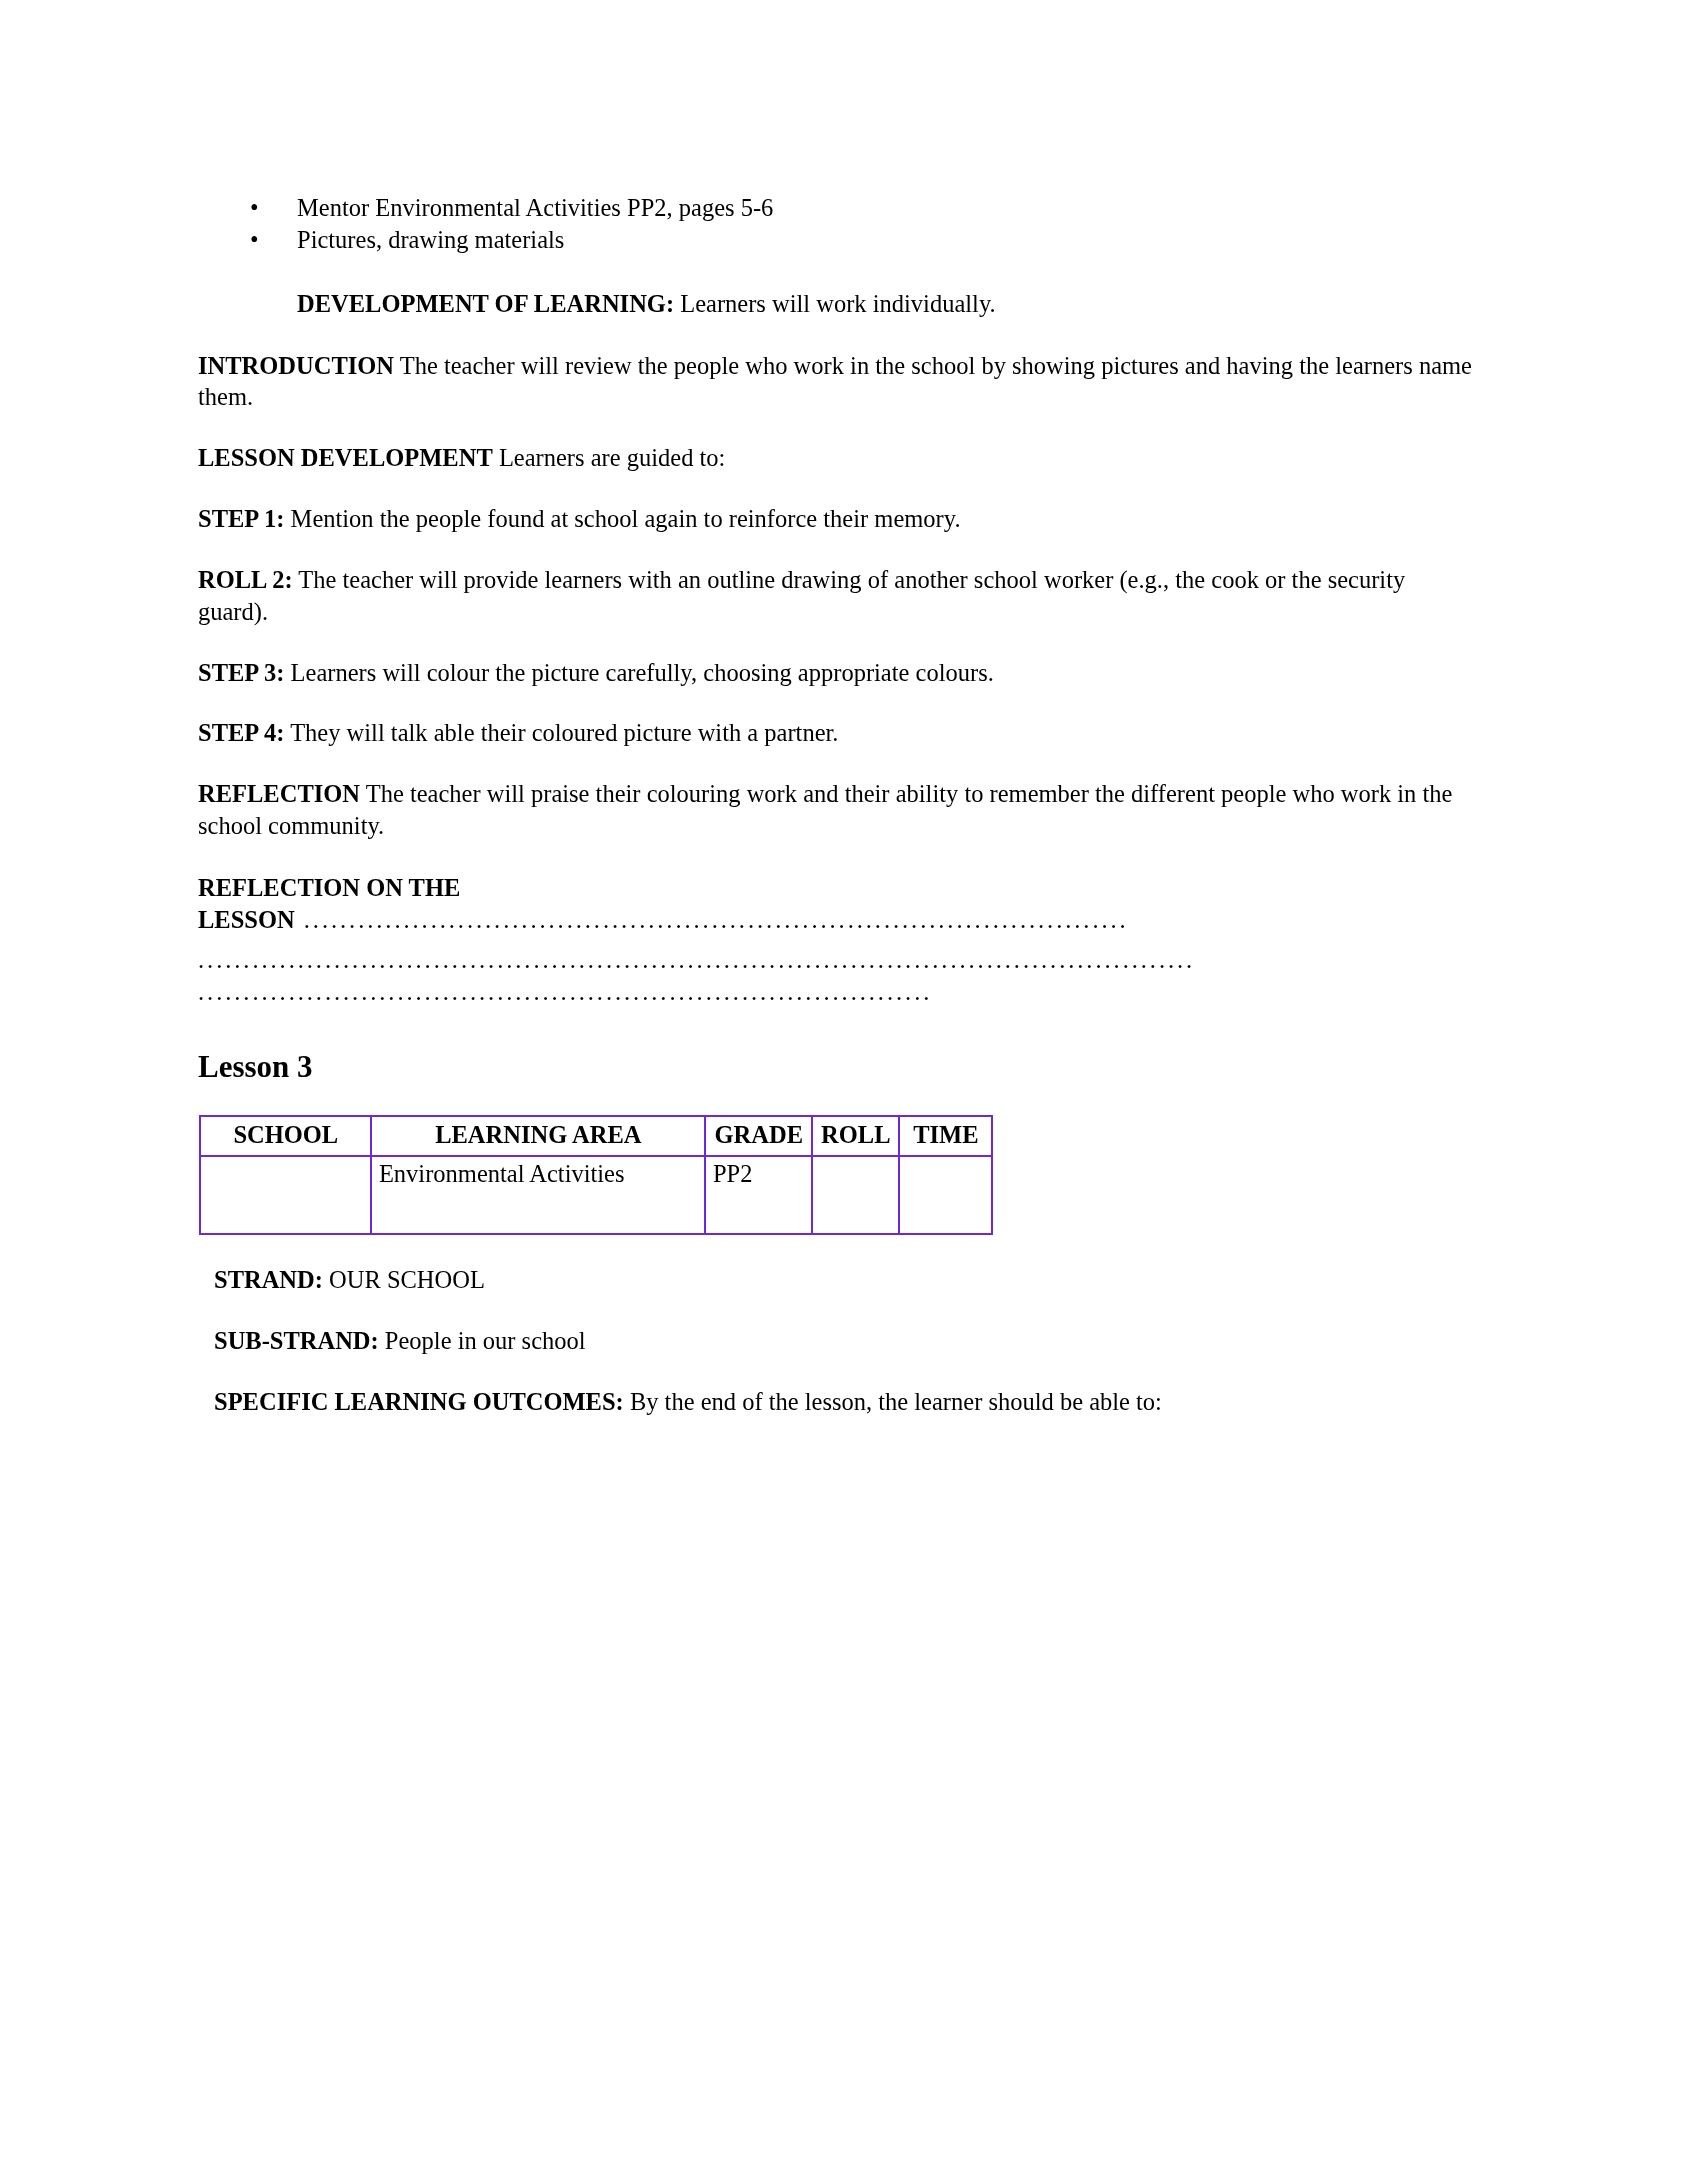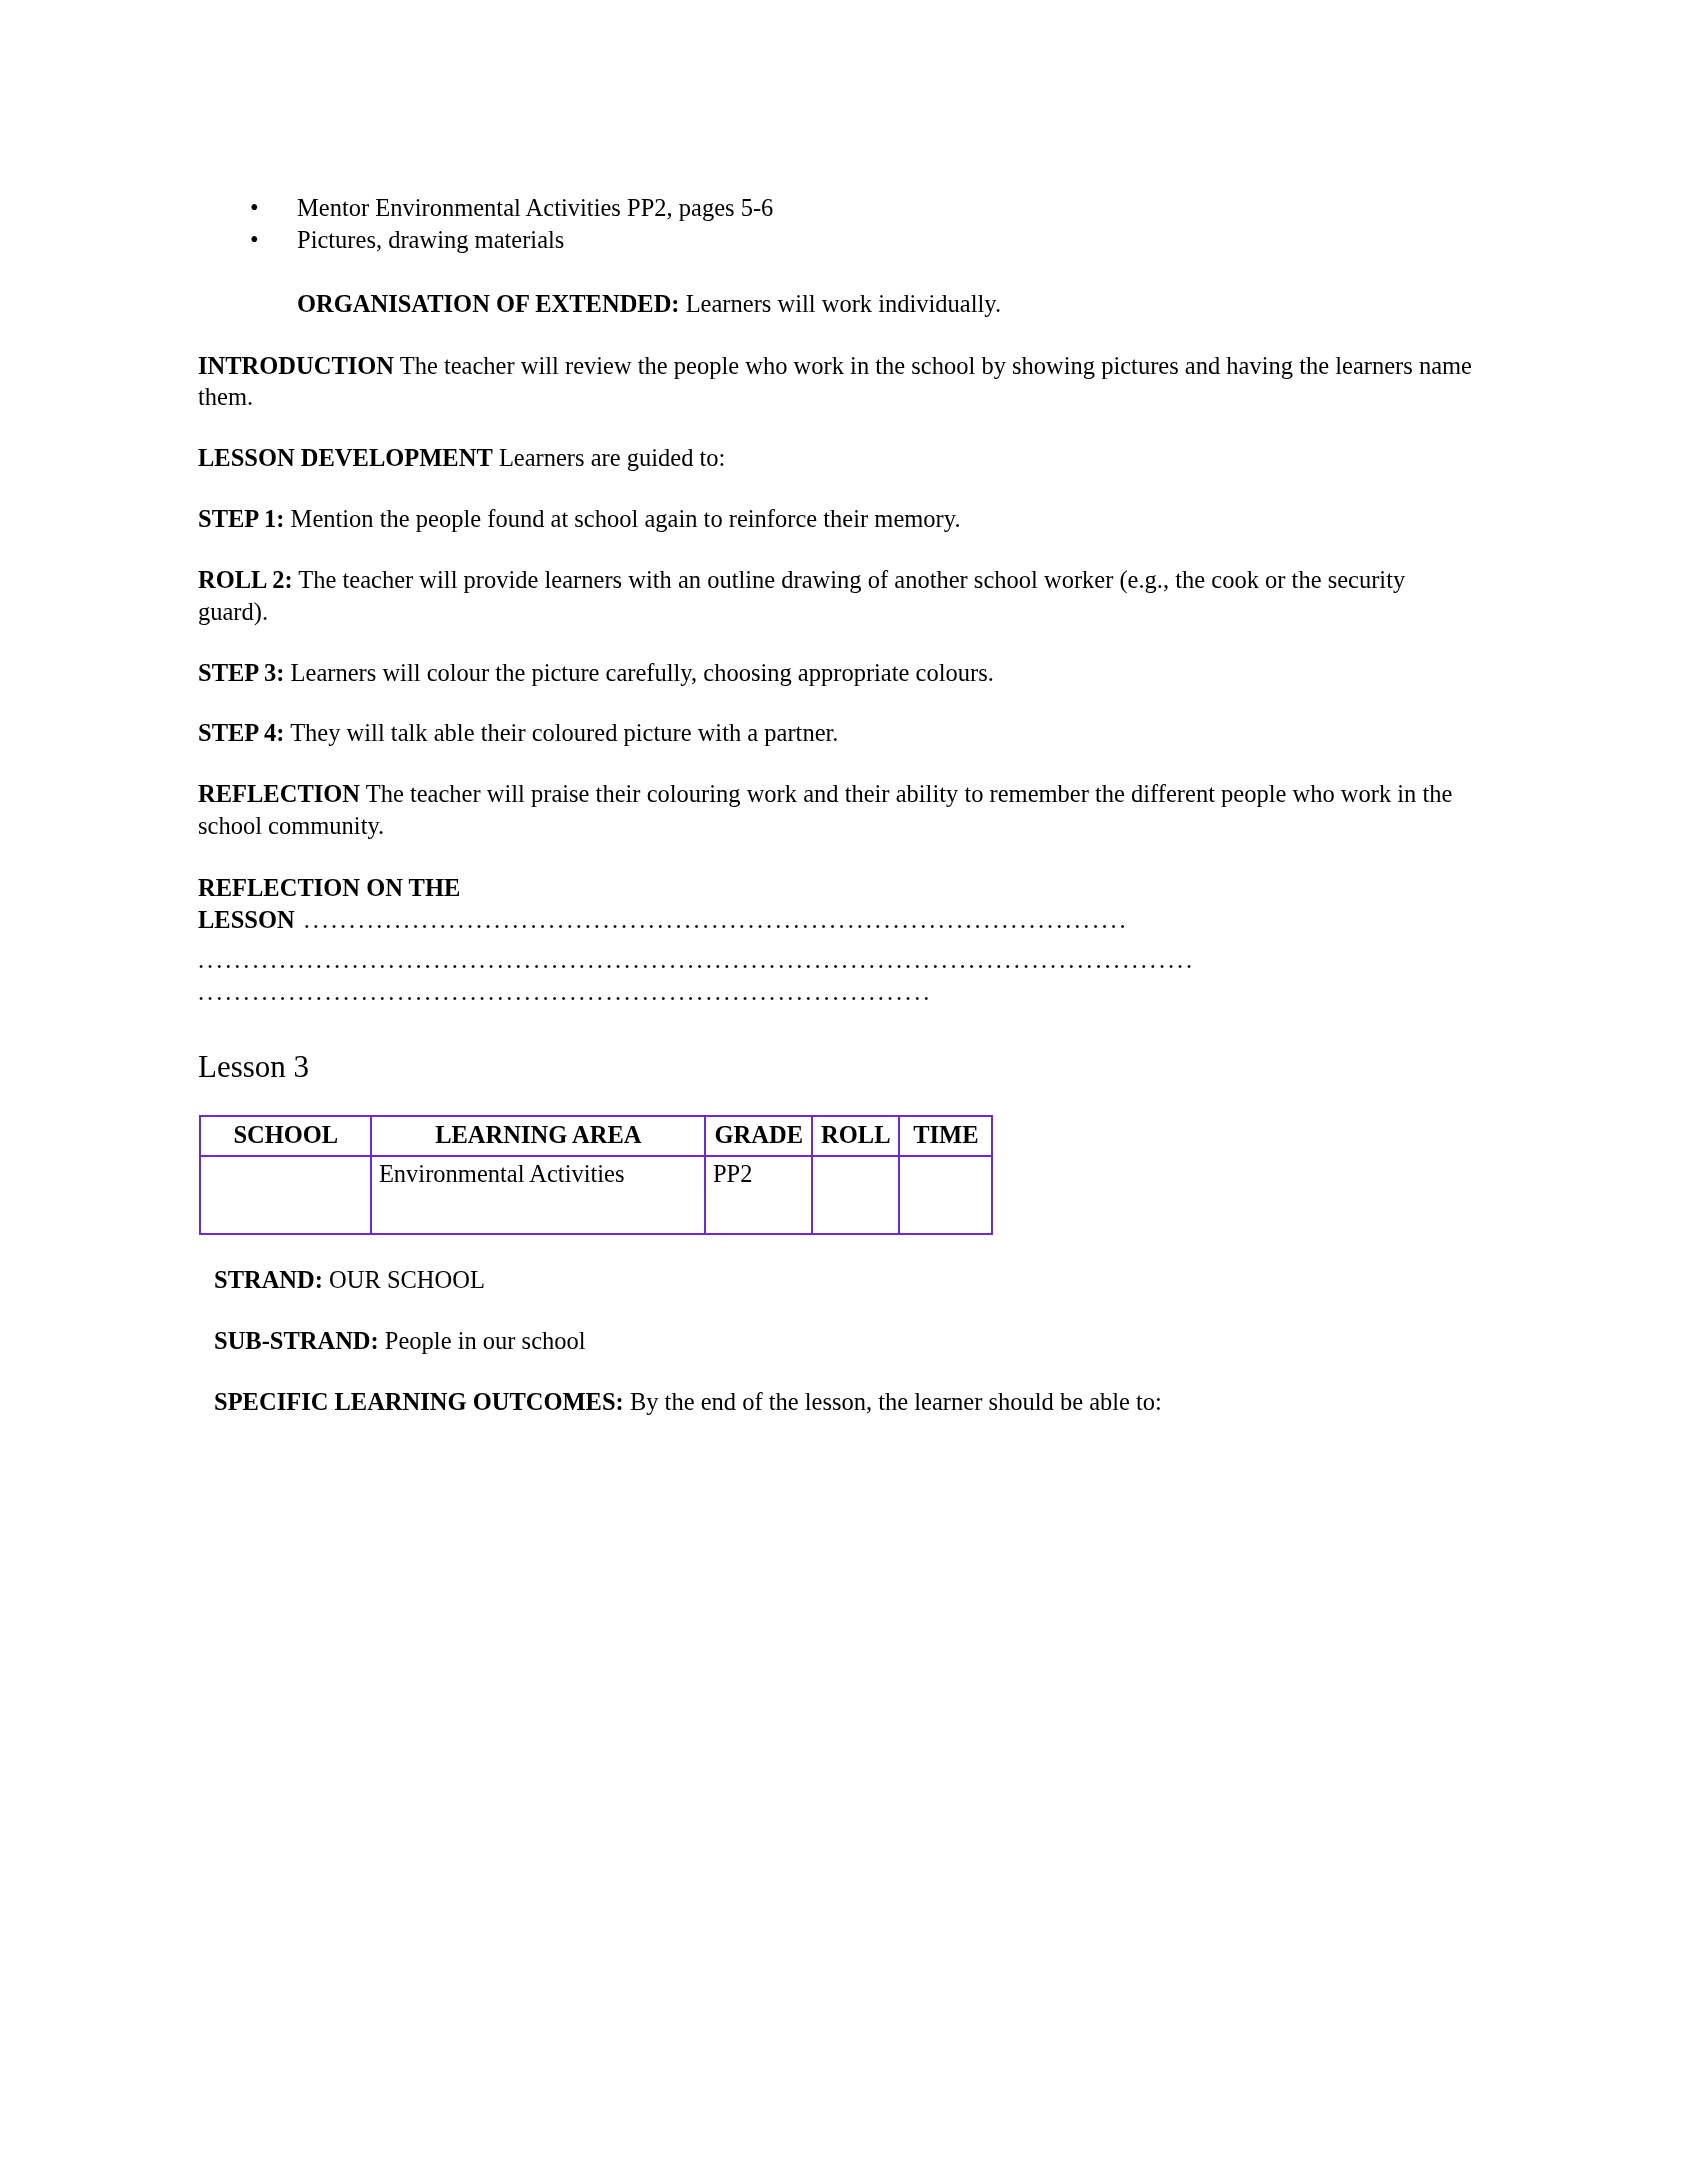--- a/index.html
+++ b/index.html
@@ -69,21 +69,21 @@
     letter-spacing: 0.12em;
   }
   .dot-line {
     margin: 0;
     line-height: 1.30;
     letter-spacing: 0.12em;
     word-break: break-all;
   }
   h2.lesson-heading {
     font-size: 31px;
-    font-weight: normal;
+    font-weight: bold;
     margin: 41px 0 0 0;
     line-height: 1.22;
   }
   table.lesson-table {
     border-collapse: collapse;
     margin: 29px 0 0 1.3px;
     width: 794px;
     table-layout: fixed;
     font-size: 24.5px;
   }
@@ -124,21 +124,21 @@
         <span class="bullet-dot">•</span>
         <span>Mentor Environmental Activities PP2, pages 5-6</span>
       </li>
       <li>
         <span class="bullet-dot">•</span>
         <span>Pictures, drawing materials</span>
       </li>
     </ul>
 
     <div class="org-line">
-      <b>ORGANISATION OF EXTENDED:</b><span> Learners will work individually.</span>
+      <b>DEVELOPMENT OF LEARNING:</b><span> Learners will work individually.</span>
     </div>
 
     <p class="block first-block">
       <b>INTRODUCTION</b><span> The teacher will review the people who work in the school by showing pictures and having the learners name them.</span>
     </p>
 
     <p class="block">
       <b>LESSON DEVELOPMENT</b><span> Learners are guided to:</span>
     </p>
 

